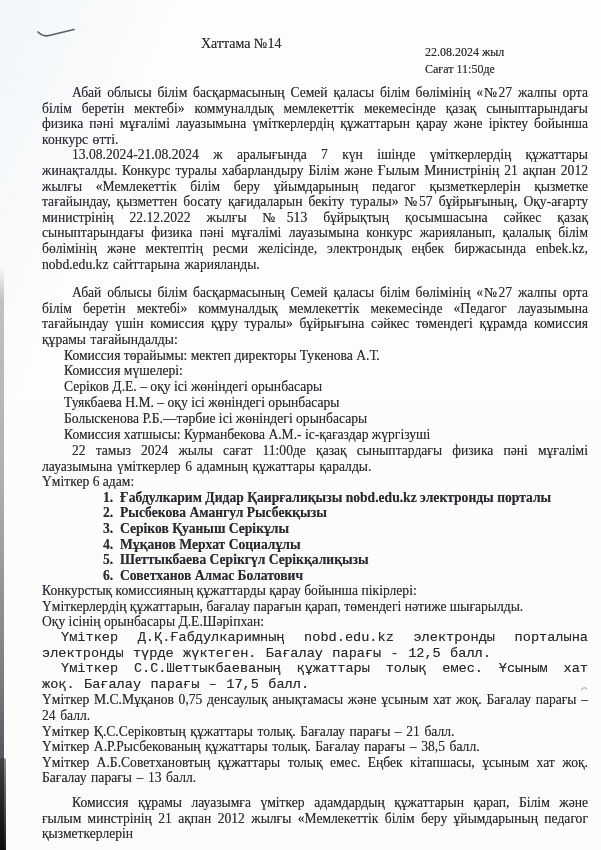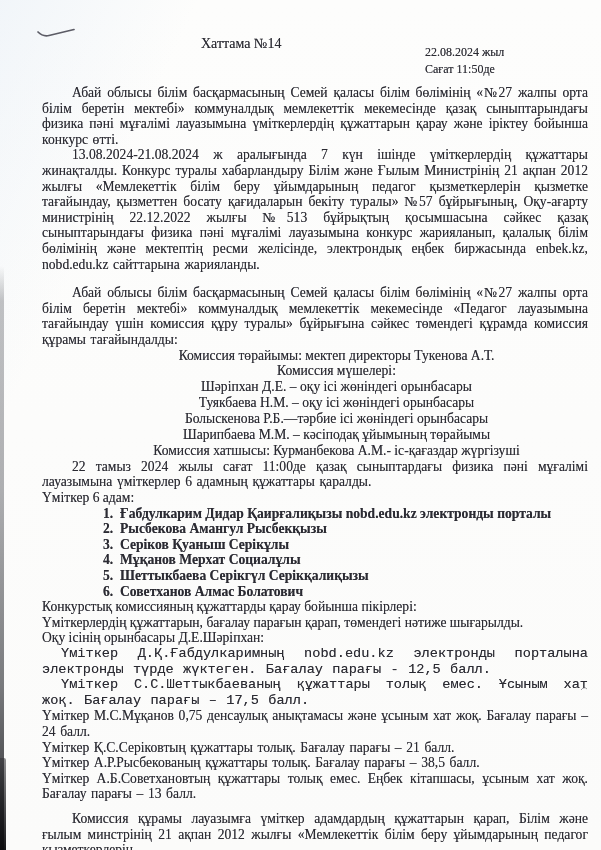--- a/index.html
+++ b/index.html
@@ -29,21 +29,21 @@
     line-height: 15.6px;
   }
 
   p { margin: 0; }
   .just   { text-align: justify; word-spacing: 1.2px; }
   .ind    { text-indent: 30px; }
   .ind-sm { text-indent: 19px; font-family: Liberation Mono, monospace; }
   .gap-top { margin-top: 13px; }
   .gap-top-sm { margin-top: 9px; }
 
-  .block { margin-left: 43px; line-height: 15.9px; text-align: center; }
+  .block { margin-left: 22px; line-height: 15.9px; }
   .cand-list { margin-left: 61px; font-weight: bold; }
   .cand .num { display: inline-block; width: 17px; }
 
   .pen-mark  { position: absolute; left: 36px; top: 24px; }
   .ink-speck { position: absolute; left: 579px; top: 684px; }
 
   .scan-edge {
     position: absolute; left: 0; top: 266px; bottom: 0; width: 4px;
     background: linear-gradient(to bottom,
       rgba(120,122,128,0) 0%,
@@ -76,24 +76,23 @@
 
   <div class="content">
 
     <p class="just ind">Абай облысы білім басқармасының Семей қаласы білім бөлімінің «№27 жалпы орта білім беретін мектебі» коммуналдық мемлекеттік мекемесінде қазақ сыныптарындағы физика пәні мұғалімі лауазымына үміткерлердің құжаттарын қарау және іріктеу бойынша конкурс өтті.</p>
     <p class="just ind">13.08.2024-21.08.2024 ж аралығында 7 күн ішінде үміткерлердің құжаттары жинақталды. Конкурс туралы хабарландыру Білім және Ғылым Министрінің 21 ақпан 2012 жылғы «Мемлекеттік білім беру ұйымдарының педагог қызметкерлерін қызметке тағайындау, қызметтен босату қағидаларын бекіту туралы» №57 бұйрығының, Оқу-ағарту министрінің 22.12.2022 жылғы №513 бұйрықтың қосымшасына сәйкес қазақ сыныптарындағы физика пәні мұғалімі лауазымына конкурс жарияланып, қалалық білім бөлімінің және мектептің ресми желісінде, электрондық еңбек биржасында enbek.kz, nobd.edu.kz сайттарына жарияланды.</p>
     <p class="just ind gap-top">Абай облысы білім басқармасының Семей қаласы білім бөлімінің «№27 жалпы орта білім беретін мектебі» коммуналдық мемлекеттік мекемесінде «Педагог лауазымына тағайындау үшін комиссия құру туралы» бұйрығына сәйкес төмендегі құрамда комиссия құрамы тағайындалды:</p>
 
     <div class="block">
       <p>Комиссия төрайымы: мектеп директоры Тукенова А.Т.</p>
       <p>Комиссия мүшелері:</p>
-      <p>Шәріпхан Д.Е. – оқу ісі жөніндегі орынбасары</p>
+      <p>Серіков Д.Е. – оқу ісі жөніндегі орынбасары</p>
       <p>Туякбаева Н.М. – оқу ісі жөніндегі орынбасары</p>
       <p>Болыскенова Р.Б.—тәрбие ісі жөніндегі орынбасары</p>
-      <p>Шарипбаева М.М. – кәсіподақ ұйымының төрайымы</p>
       <p>Комиссия хатшысы: Курманбекова А.М.- іс-қағаздар жүргізуші</p>
     </div>
 
     <p class="just ind">22 тамыз 2024 жылы сағат 11:00де қазақ сыныптардағы физика пәні мұғалімі лауазымына үміткерлер 6 адамның құжаттары қаралды.</p>
     <p>Үміткер 6 адам:</p>
 
     <div class="cand-list">
       <div class="cand"><span class="num">1.</span><span>Ғабдулкарим Дидар Қаирғалиқызы nobd.edu.kz электронды порталы</span></div>
       <div class="cand"><span class="num">2.</span><span>Рысбекова Амангул Рысбекқызы</span></div>
       <div class="cand"><span class="num">3.</span><span>Серіков Қуаныш Серікұлы</span></div>

